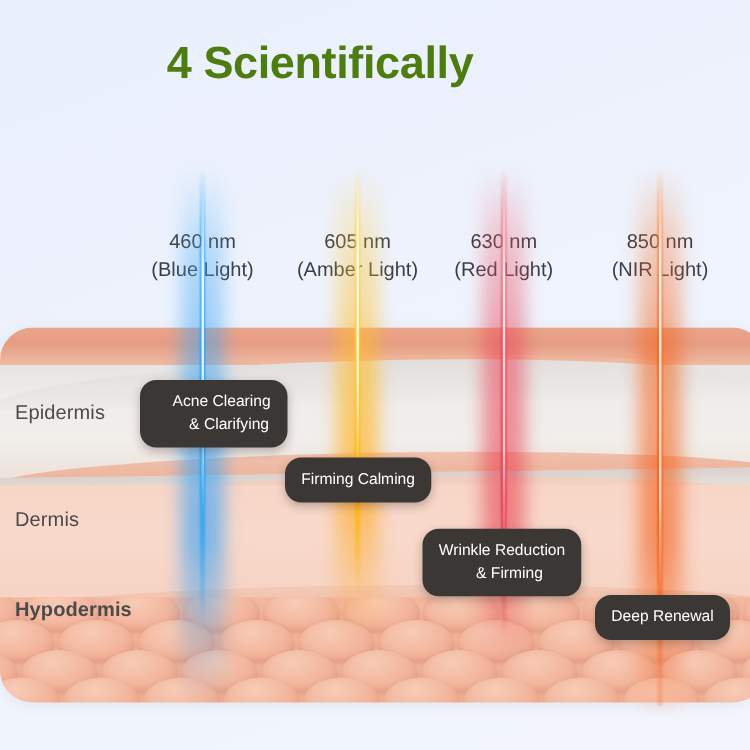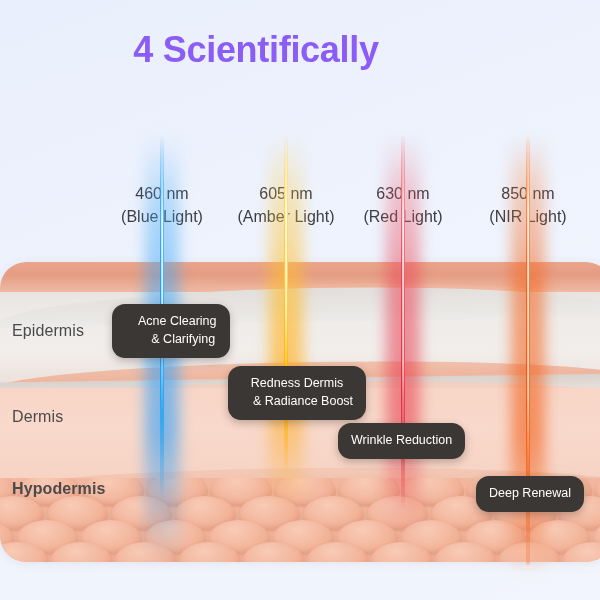--- a/index.html
+++ b/index.html
@@ -6,21 +6,21 @@
   html,body { width:600px; height:600px; }
   body {
     font-family:"Liberation Sans", sans-serif;
     background:linear-gradient(160deg,#e9effc 0%,#eef3fd 45%,#f2f5fd 100%);
     position:relative; overflow:hidden;
   }
 
   
   #title {
     position:absolute; left:0; top:28px; width:512px;
-    text-align:center; color:#8b5cf6;
+    text-align:center; color:#4d7c0f;
     font-size:36px; font-weight:bold; line-height:1.22;
     letter-spacing:-0.3px;
   }
   #title .ln { display:block; }
 
   
   .wl-label {
     position:absolute; text-align:center; color:#3b3d42;
     font-size:16px; line-height:1.45; width:150px;
   }
@@ -248,21 +248,21 @@
 
 <div class="layer-name" style="top:322px;">Epidermis</div>
 <div class="layer-name" style="top:408px;">Dermis</div>
 <div class="layer-name" style="top:480px;font-weight:bold;">Hypodermis</div>
 
 <div class="pill" style="left:112px; top:304px;padding-left:26px;">
   <span>Acne Clearing</span>
   <span class="l2">&amp; Clarifying</span>
 </div>
 <div class="pill" style="left:228px; top:366px;">
-  <span>Redness Dermis</span>
-  <span class="l2">&amp; Radiance Boost</span>
+  <span>Firming Calming</span>
 </div>
 <div class="pill" style="left:338px; top:423px;">
   <span>Wrinkle Reduction</span>
+  <span class="l2">&amp; Firming</span>
 </div>
 <div class="pill" style="left:476px; top:476px;">
   <span>Deep Renewal</span>
 </div>
 
 </body></html>

